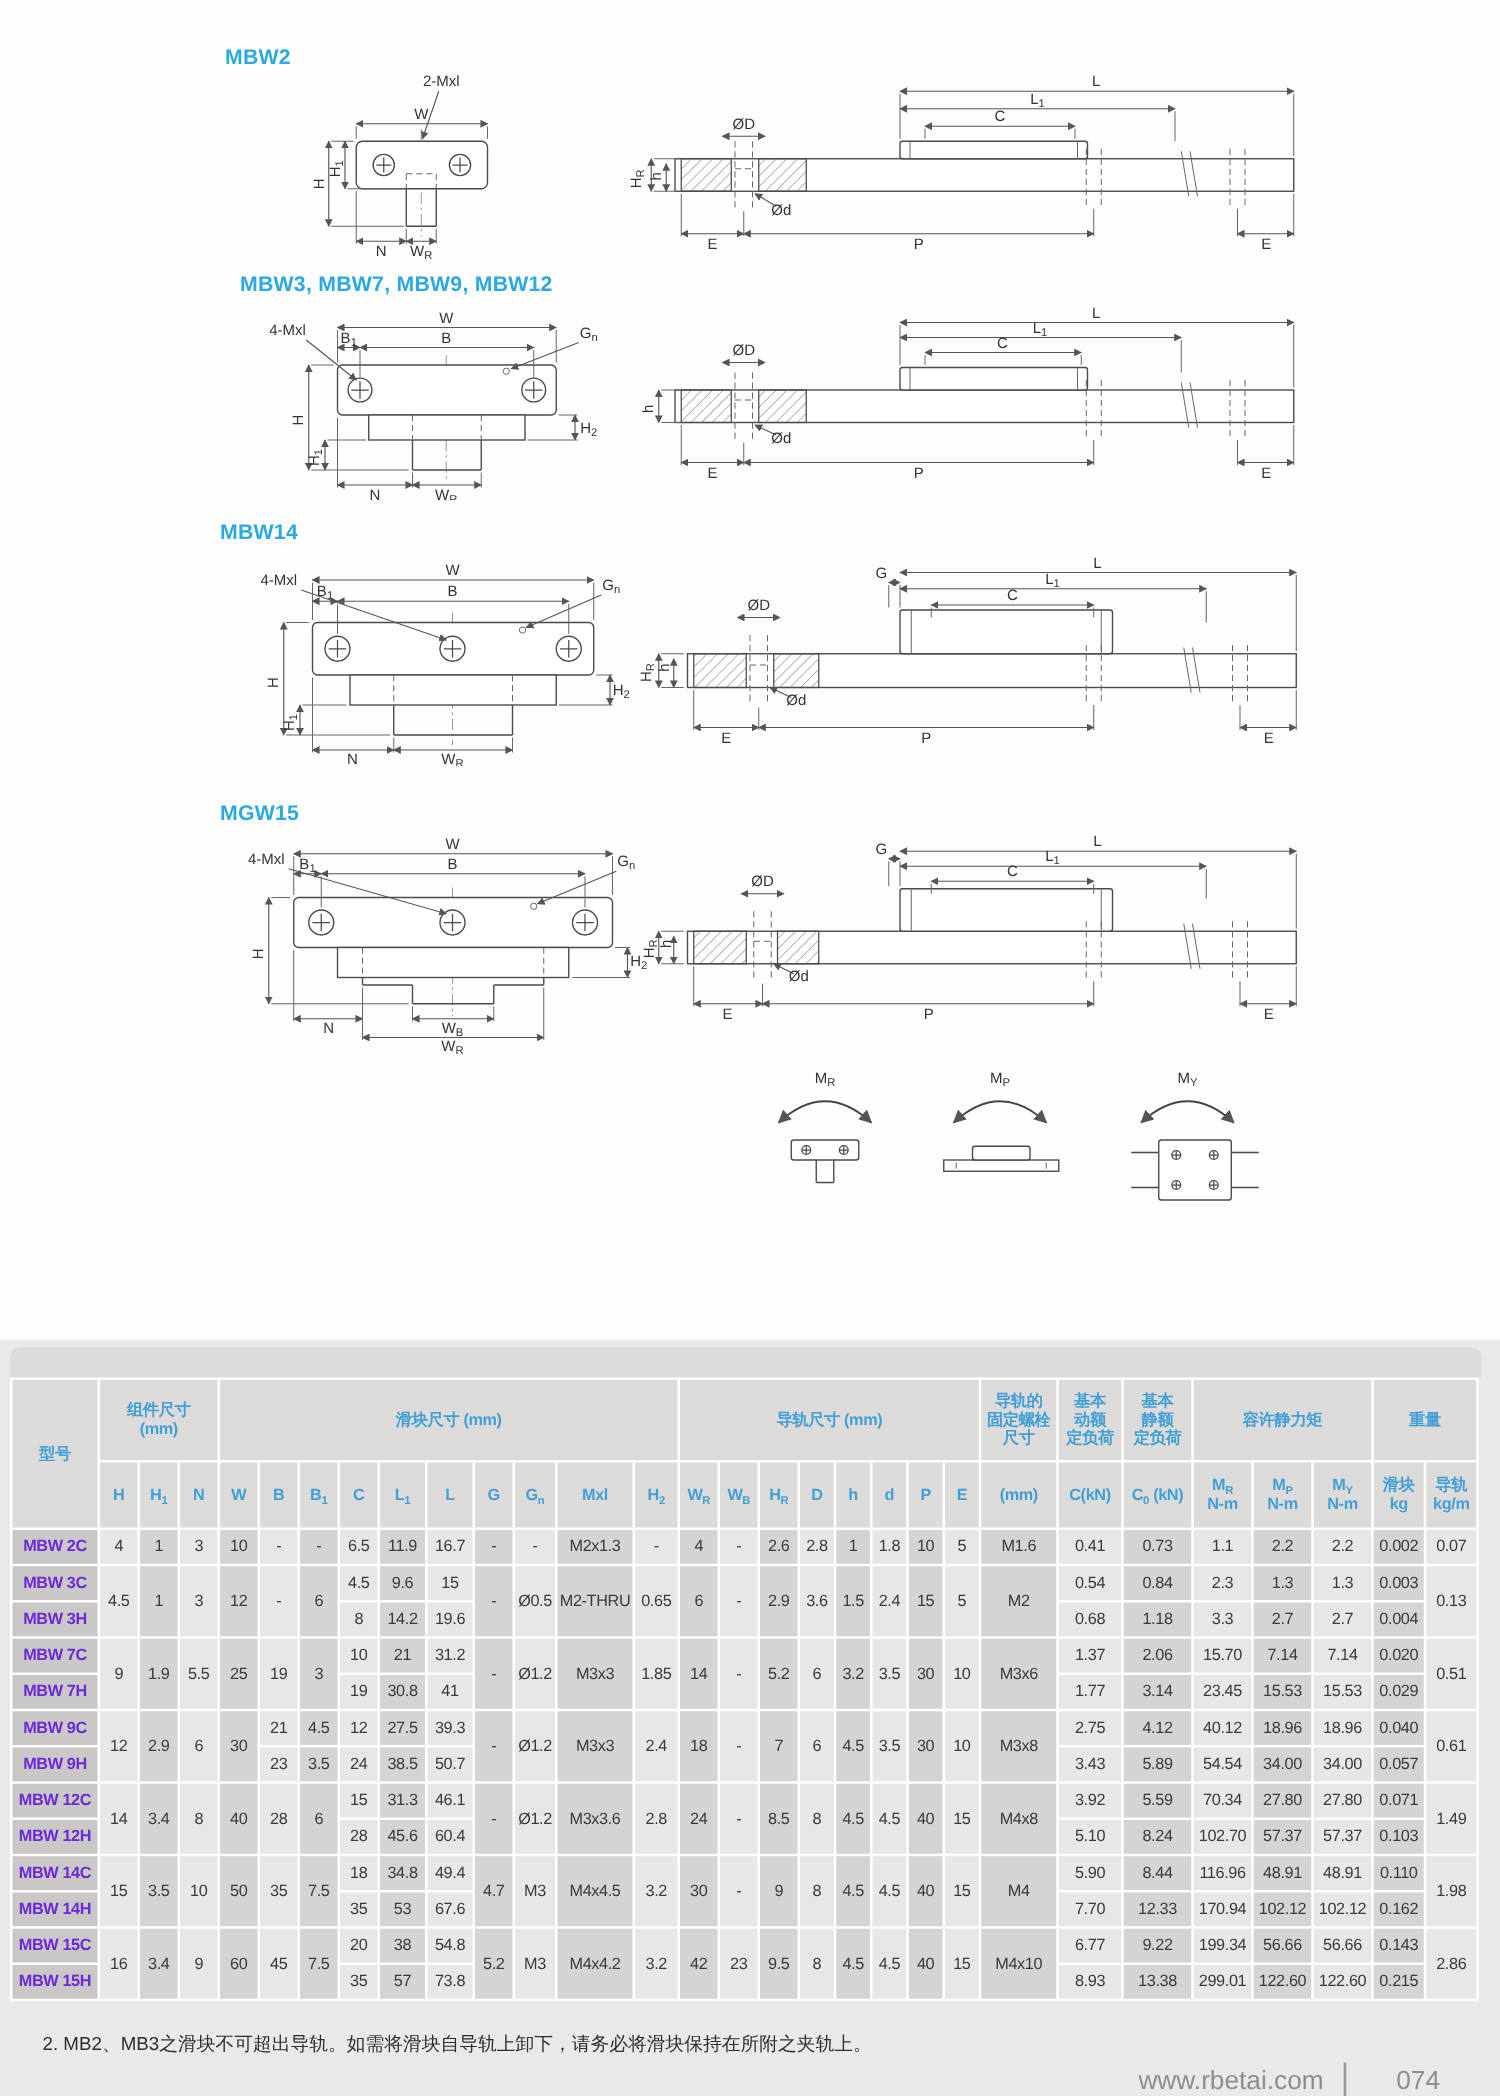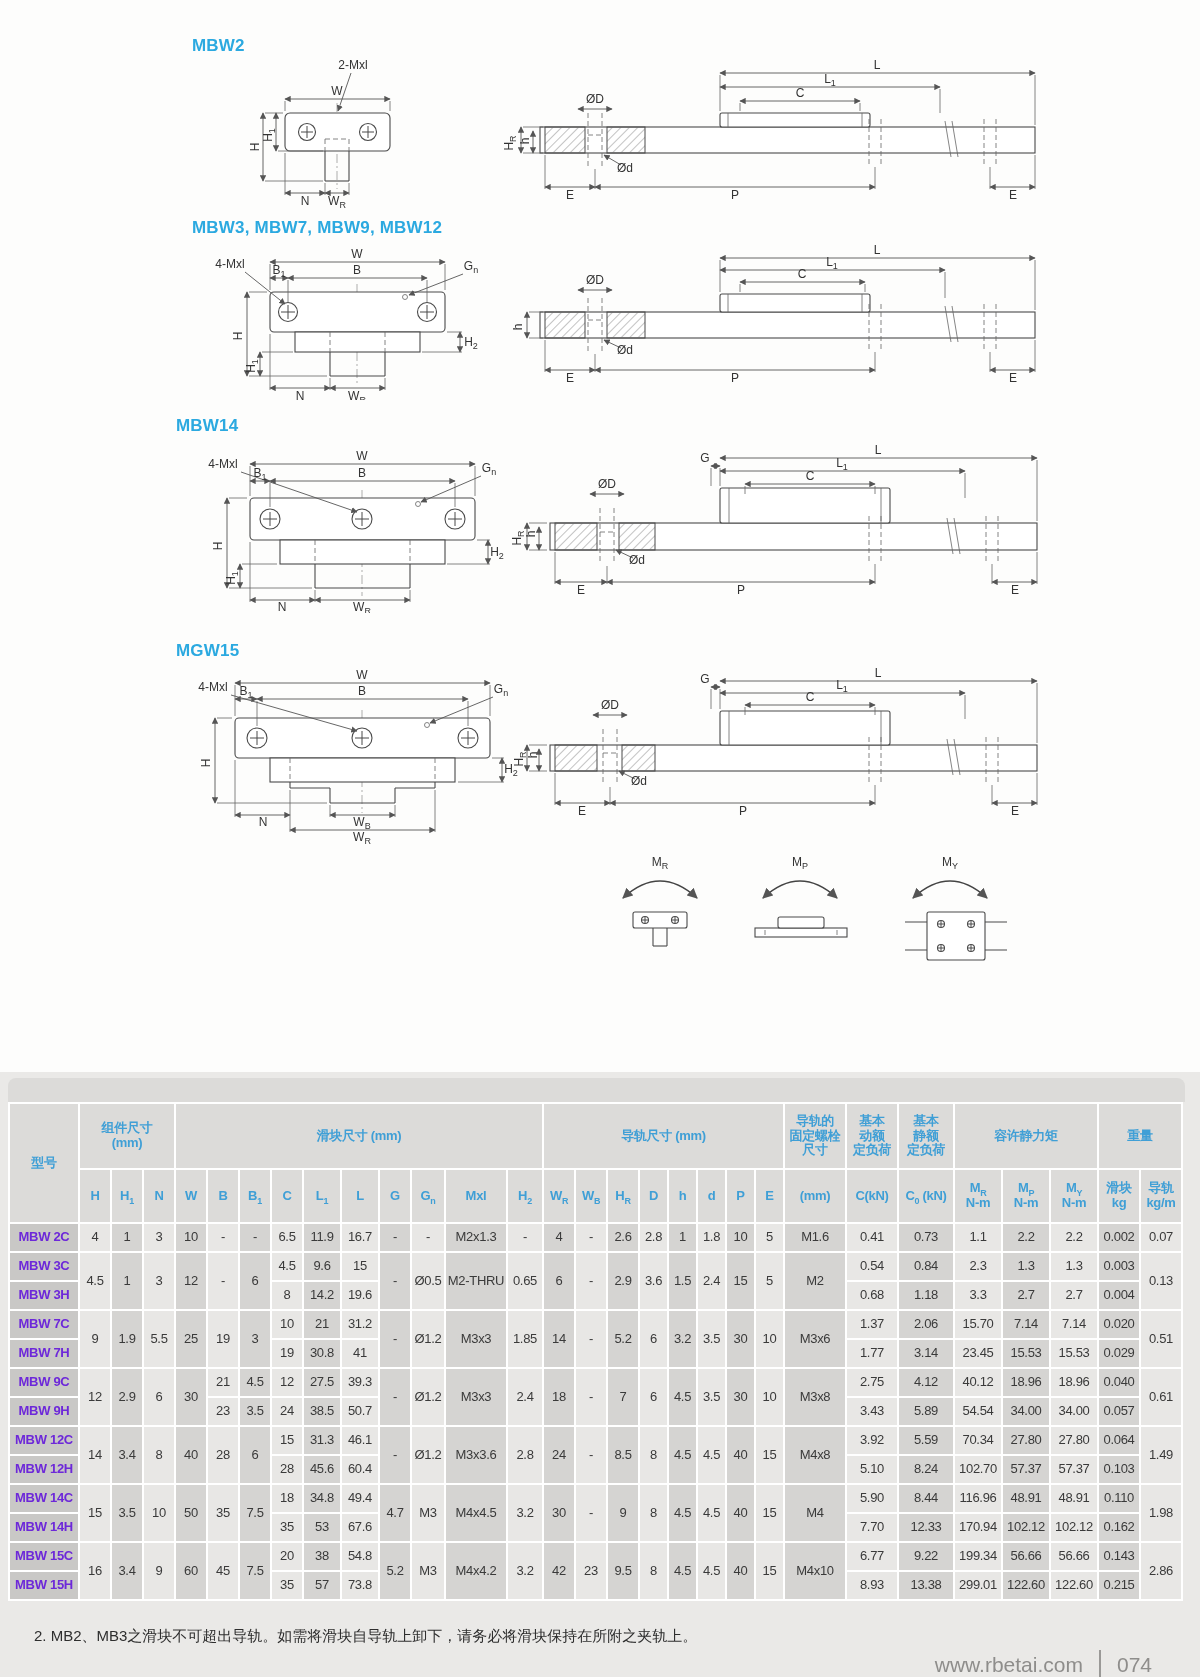--- a/index.html
+++ b/index.html
@@ -31,28 +31,28 @@
   th.sh{background:#dcdbd9;color:#3f9fd6;font-size:13px;font-weight:bold;height:52px;letter-spacing:0;}
   td.lt{background:#e8e7e5;height:27px;color:#3a3a3a;}
   td.dk{background:#d5d4d2;height:27px;color:#3a3a3a;}
   th.mc{background:#c9c8c6;color:#6d28d9;text-align:left;padding-left:5px;font-weight:bold;height:27px;}
   sub{font-size:9px;line-height:0;}
   .notes{position:absolute;left:10px;top:553px;font-size:15px;color:#2e2e2e;line-height:1.5;}
   .notes .n2{margin-left:24px;}
   .footer{position:absolute;right:48px;top:578px;display:flex;align-items:center;gap:16px;color:#8e8d8b;}
   .footer .site{font-size:21px;}
   .footer .bar{width:2px;height:30px;background:#9a9997;}
-  .footer .pg{font-size:21px;}
+  .footer .pg{font-size:21px;margin-left:24px;}
 </style>
 </head>
 <body>
 
 <div class="page">
 
-  <div class="sec-title" style="left:192px;top:36px">MBW2</div>
+  <div class="sec-title" style="left:180px;top:36px">MBW2</div>
   <div class="sec-title" style="left:192px;top:218px">MBW3, MBW7, MBW9, MBW12</div>
   <div class="sec-title" style="left:176px;top:416px">MBW14</div>
   <div class="sec-title" style="left:176px;top:641px">MGW15</div>
 
   <svg style="left:175px;top:55px" width="875" height="155" viewBox="0 0 875 155">
     <defs>
       <marker id="ar" viewBox="0 0 10 10" refX="9" refY="5" markerWidth="7" markerHeight="7" orient="auto-start-reverse">
         <path d="M0,0L10,5L0,10z" fill="#555"></path>
       </marker>
       <pattern id="hp" width="6" height="6" patternTransform="rotate(45)" patternUnits="userSpaceOnUse">
@@ -818,21 +818,21 @@
             <td rowspan="2" class="dk">4.5</td>
             <td rowspan="2" class="lt">4.5</td>
             <td rowspan="2" class="dk">40</td>
             <td rowspan="2" class="lt">15</td>
             <td rowspan="2" class="dk">M4x8</td>
             <td class="lt">3.92</td>
             <td class="dk">5.59</td>
             <td class="lt">70.34</td>
             <td class="dk">27.80</td>
             <td class="lt">27.80</td>
-            <td class="dk">0.064</td>
+            <td class="dk">0.071</td>
             <td rowspan="2" class="lt">1.49</td>
           </tr>
           <tr>
             <th class="mc">MBW 12H</th>
             <td class="lt">28</td>
             <td class="dk">45.6</td>
             <td class="lt">60.4</td>
             <td class="lt">5.10</td>
             <td class="dk">8.24</td>
             <td class="lt">102.70</td>

